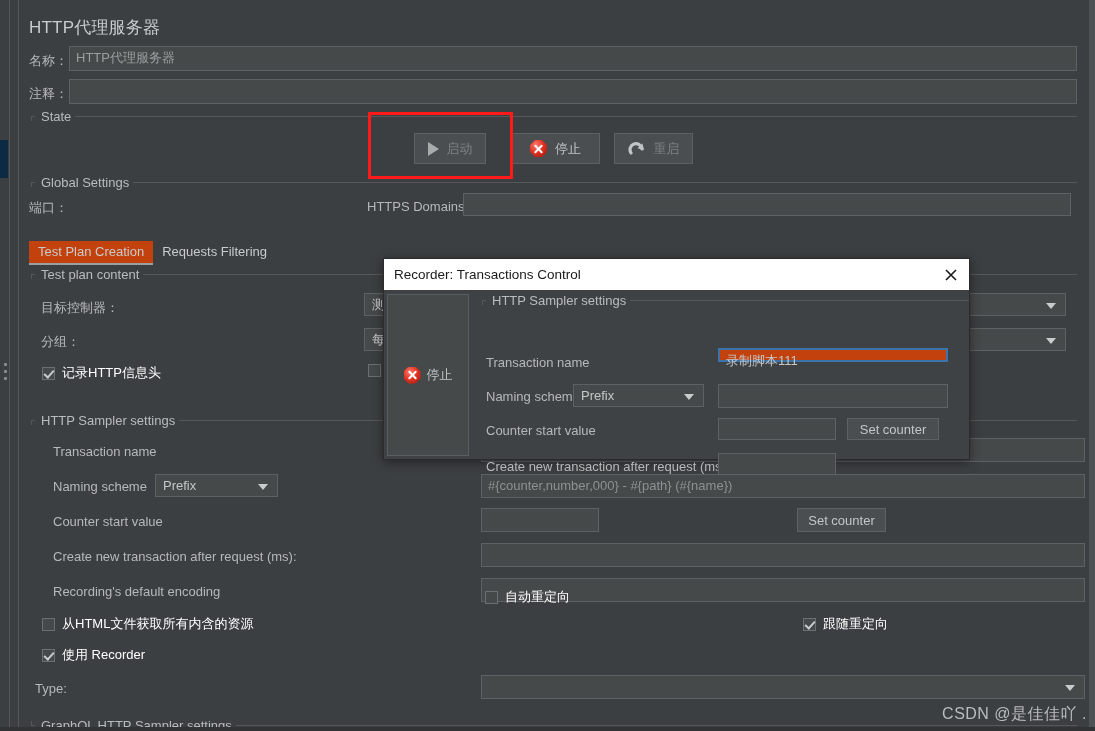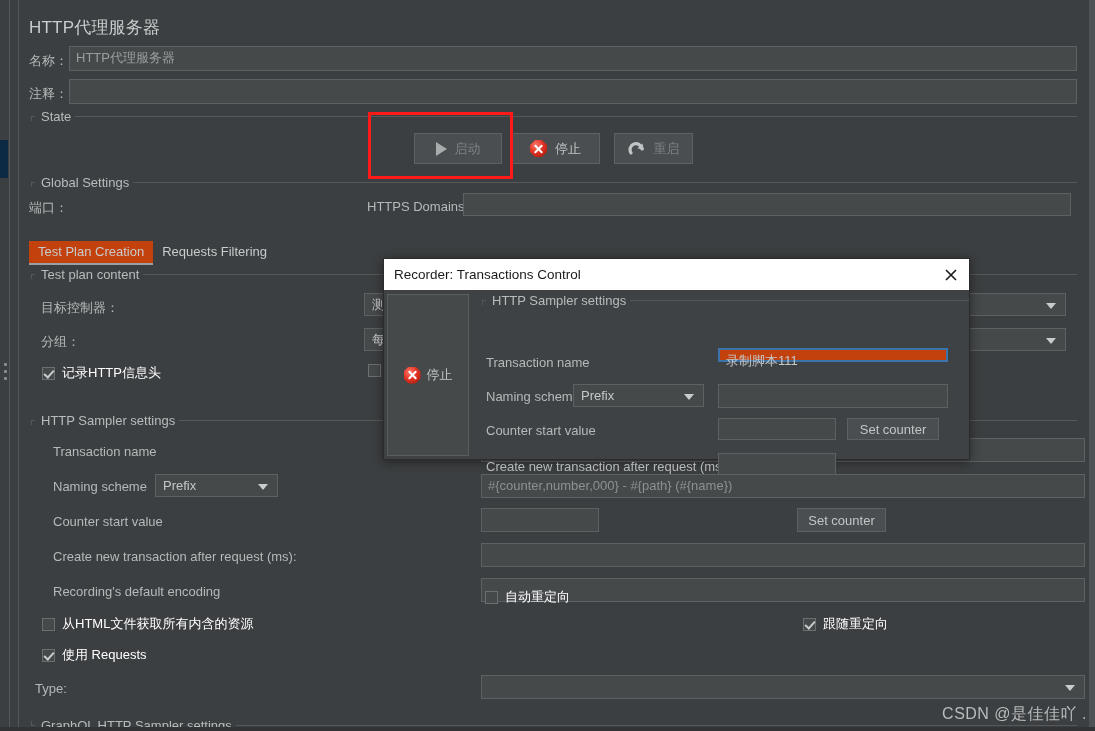--- a/index.html
+++ b/index.html
@@ -215,21 +215,21 @@
     <div class="row-label" style="left:10px; top:52px;">名称：</div>
     <div class="tf readonlyval" style="left:50px; top:46px; width:1008px; height:25px;">HTTP代理服务器</div>
 
     <div class="row-label" style="left:10px; top:85px;">注释：</div>
     <div class="tf" style="left:50px; top:79px; width:1008px; height:25px;"></div>
 
     <div class="grp" style="left:12px; top:116px; width:1046px;"></div>
     <div class="grp-tick" style="left:12px; top:116px;"></div>
     <div class="grp-label" style="left:16px; top:109px;">State</div>
 
-    <div class="btn disabled" style="left:395px; top:133px; width:88px; height:31px;font-family:Liberation Mono, monospace;">
+    <div class="btn disabled" style="left:395px; top:133px; width:72px; height:31px;font-family:Liberation Mono, monospace;">
       <span class="tri-play"></span>
       <span>启动</span>
     </div>
 
     <div class="btn" style="left:492px; top:133px; width:89px; height:31px;">
       <span class="stop-ico"></span>
       <span>停止</span>
     </div>
 
     <div class="btn disabled" style="left:595px; top:133px; width:79px; height:31px;">
@@ -316,21 +316,21 @@
       <span class="box"></span>
       <span class="lbl">自动重定向</span>
     </div>
     <div class="cb checked" style="left:784px; top:615px;">
       <span class="box"></span>
       <span class="lbl">跟随重定向</span>
     </div>
 
     <div class="cb checked" style="left:23px; top:646px;">
       <span class="box"></span>
-      <span class="lbl">使用 Requests</span>
+      <span class="lbl">使用 Recorder</span>
     </div>
 
     <div class="row-label" style="left:16px; top:681px;">Type:</div>
     <div class="combo" style="left:462px; top:675px; width:604px; height:24px;">
       <span></span>
       <span class="arrow"></span>
     </div>
 
     <div class="grp" style="left:12px; top:725px; width:1046px;"></div>
     <div class="grp-tick" style="left:12px; top:721px;"></div>

